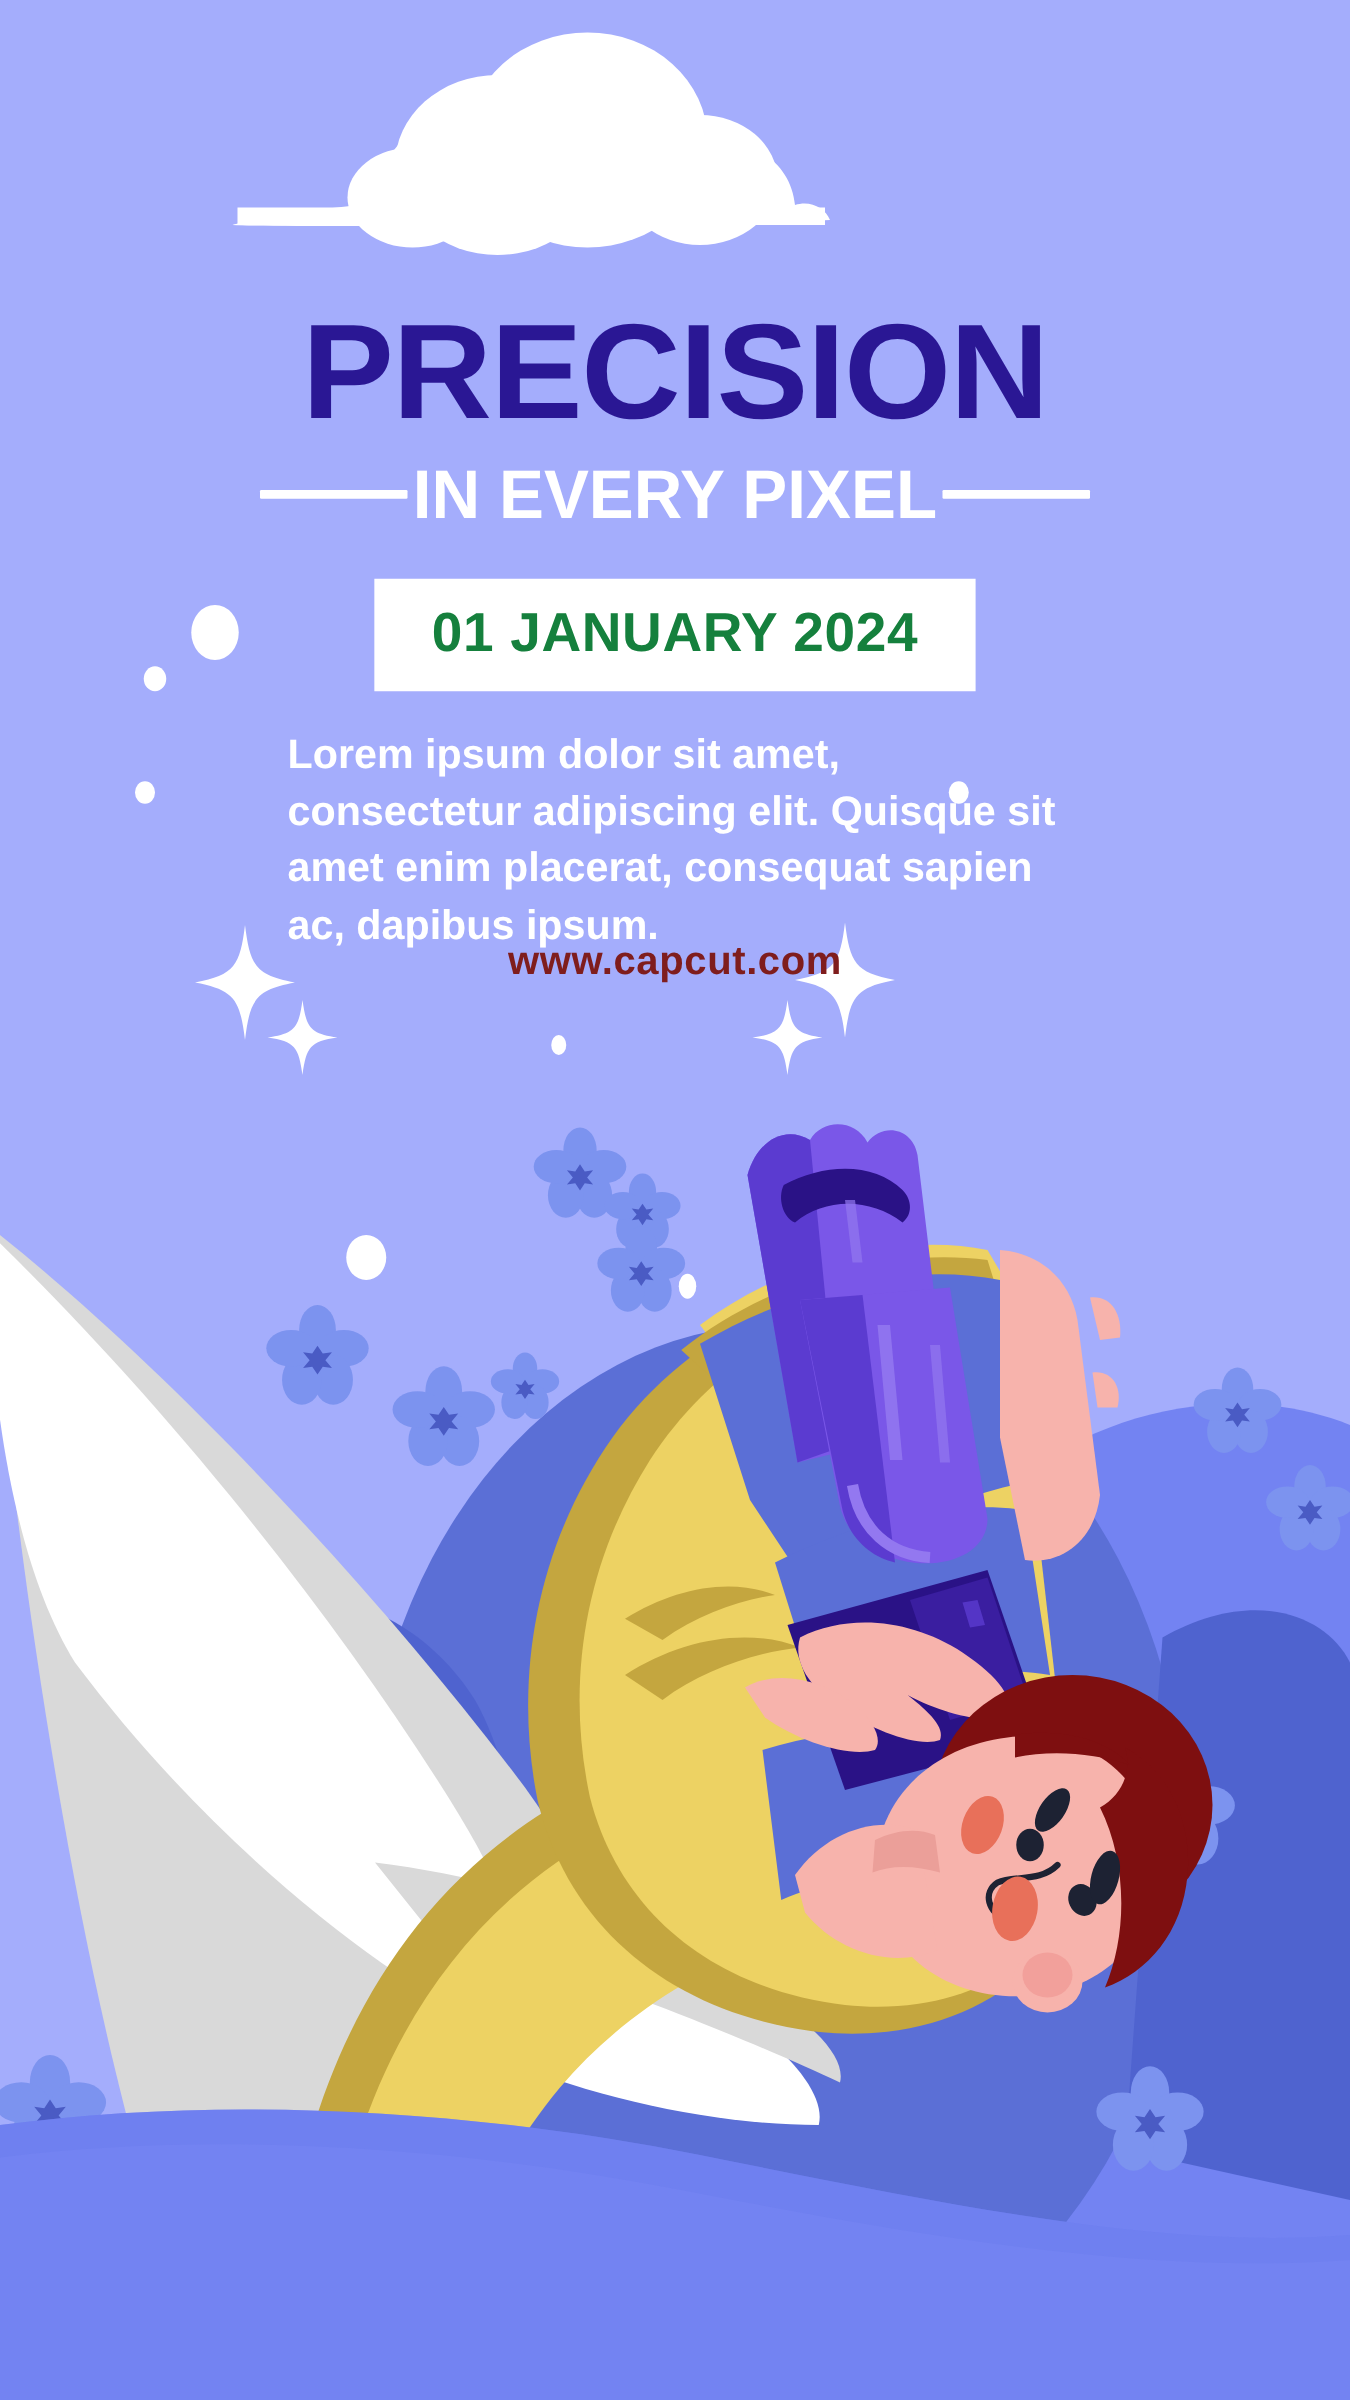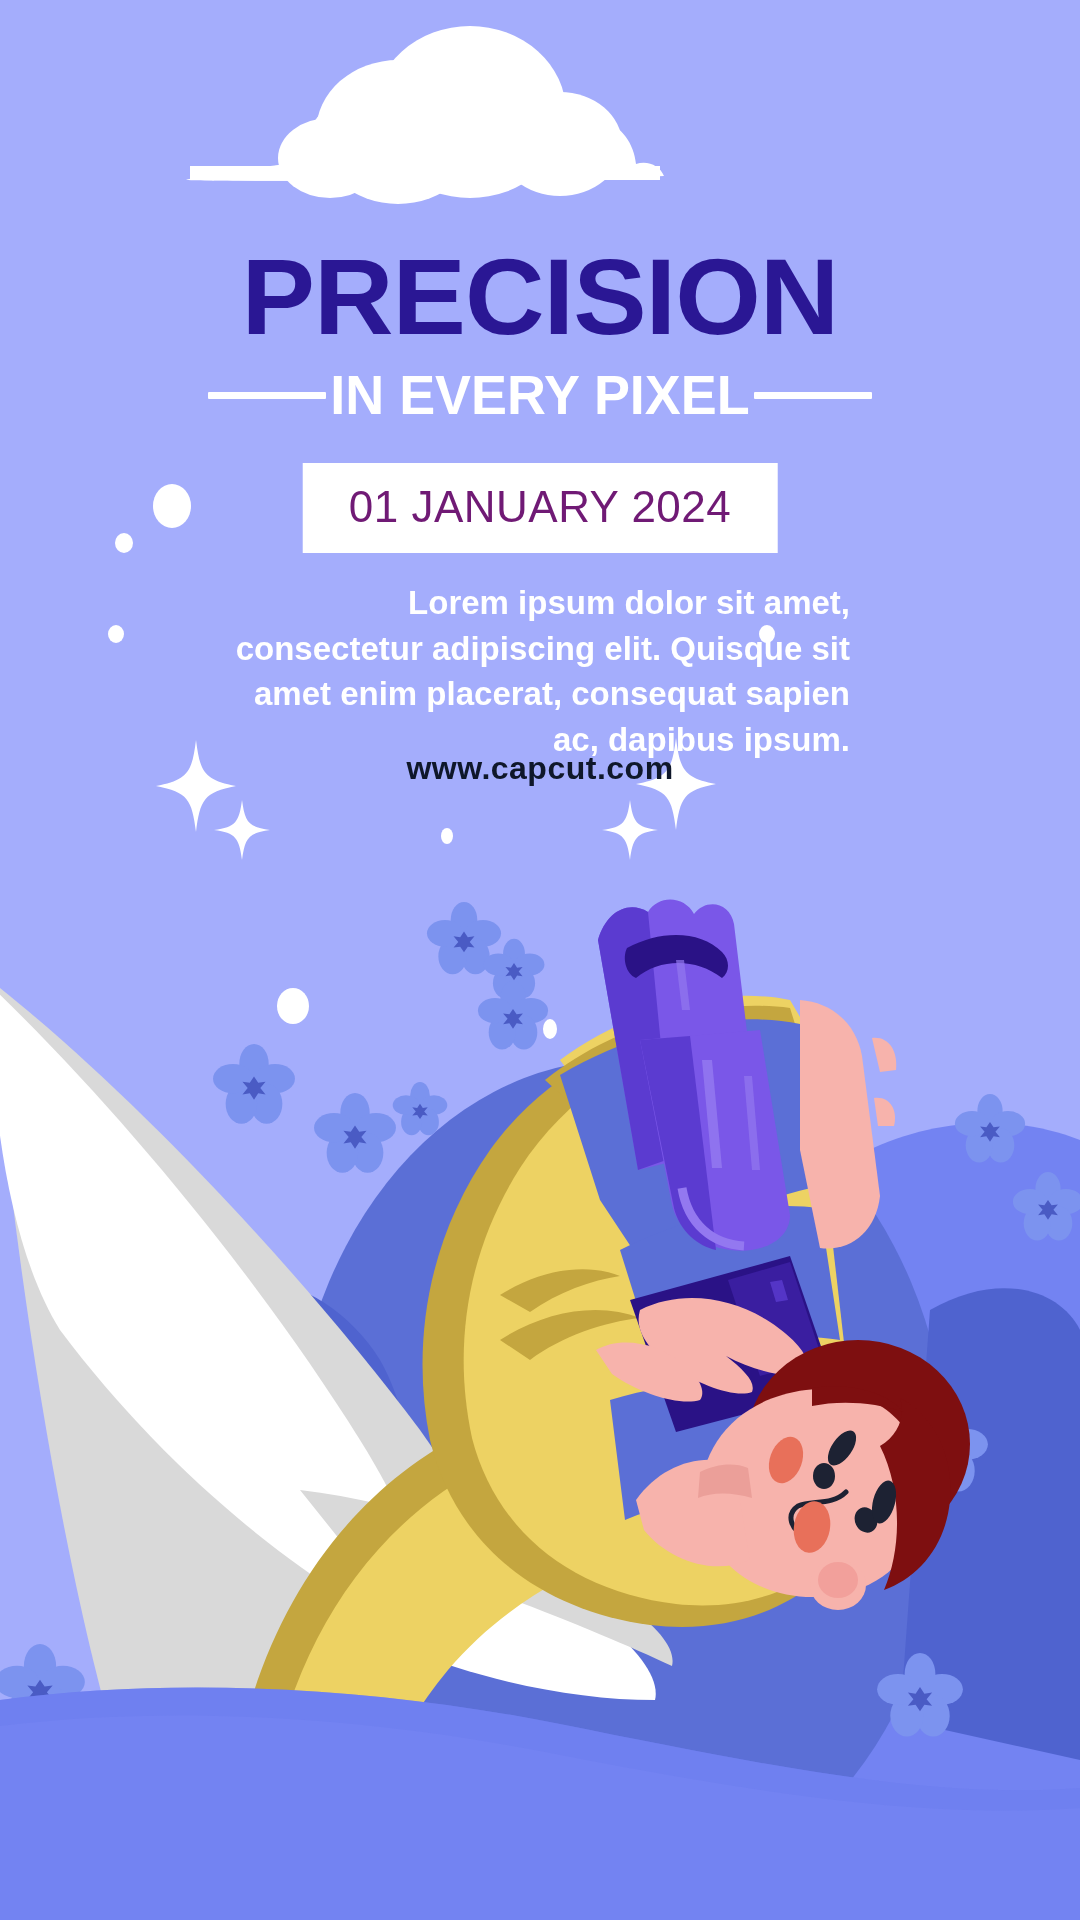--- a/index.html
+++ b/index.html
@@ -43,35 +43,35 @@
   }
 
   .date-badge{
     position:absolute;top:463px;left:50%;transform:translateX(-50%);
     background:#ffffff;
     padding:22px 46px 24px 46px;
     min-width:278px;
     text-align:center;
   }
   .date-text{
-    font-weight:normal;font-size:44px;line-height:1;
-    color:#701a75;letter-spacing:0.5px;white-space:nowrap;
+    font-weight:bold;font-size:44px;line-height:1;
+    color:#15803d;letter-spacing:0.5px;white-space:nowrap;
   }
 
   .body-copy{
     position:absolute;top:580px;left:50%;transform:translateX(-50%);
-    width:620px;text-align:right;
+    width:620px;text-align:left;
     color:#ffffff;font-weight:bold;
     font-size:33px;line-height:1.38;
   }
 
   .website{
     position:absolute;top:750px;left:0;width:1080px;
     text-align:center;
-    color:#0f172a;font-weight:bold;font-size:32px;letter-spacing:0.5px;
+    color:#7f1d1d;font-weight:bold;font-size:32px;letter-spacing:0.5px;
   }
 </style>
 </head>
 <body>
 
 <div class="poster">
 
   <svg class="layer" viewBox="0 0 1080 1920" xmlns="http://www.w3.org/2000/svg">
 
     <rect x="0" y="0" width="1080" height="1920" fill="#a4adfc"></rect>

